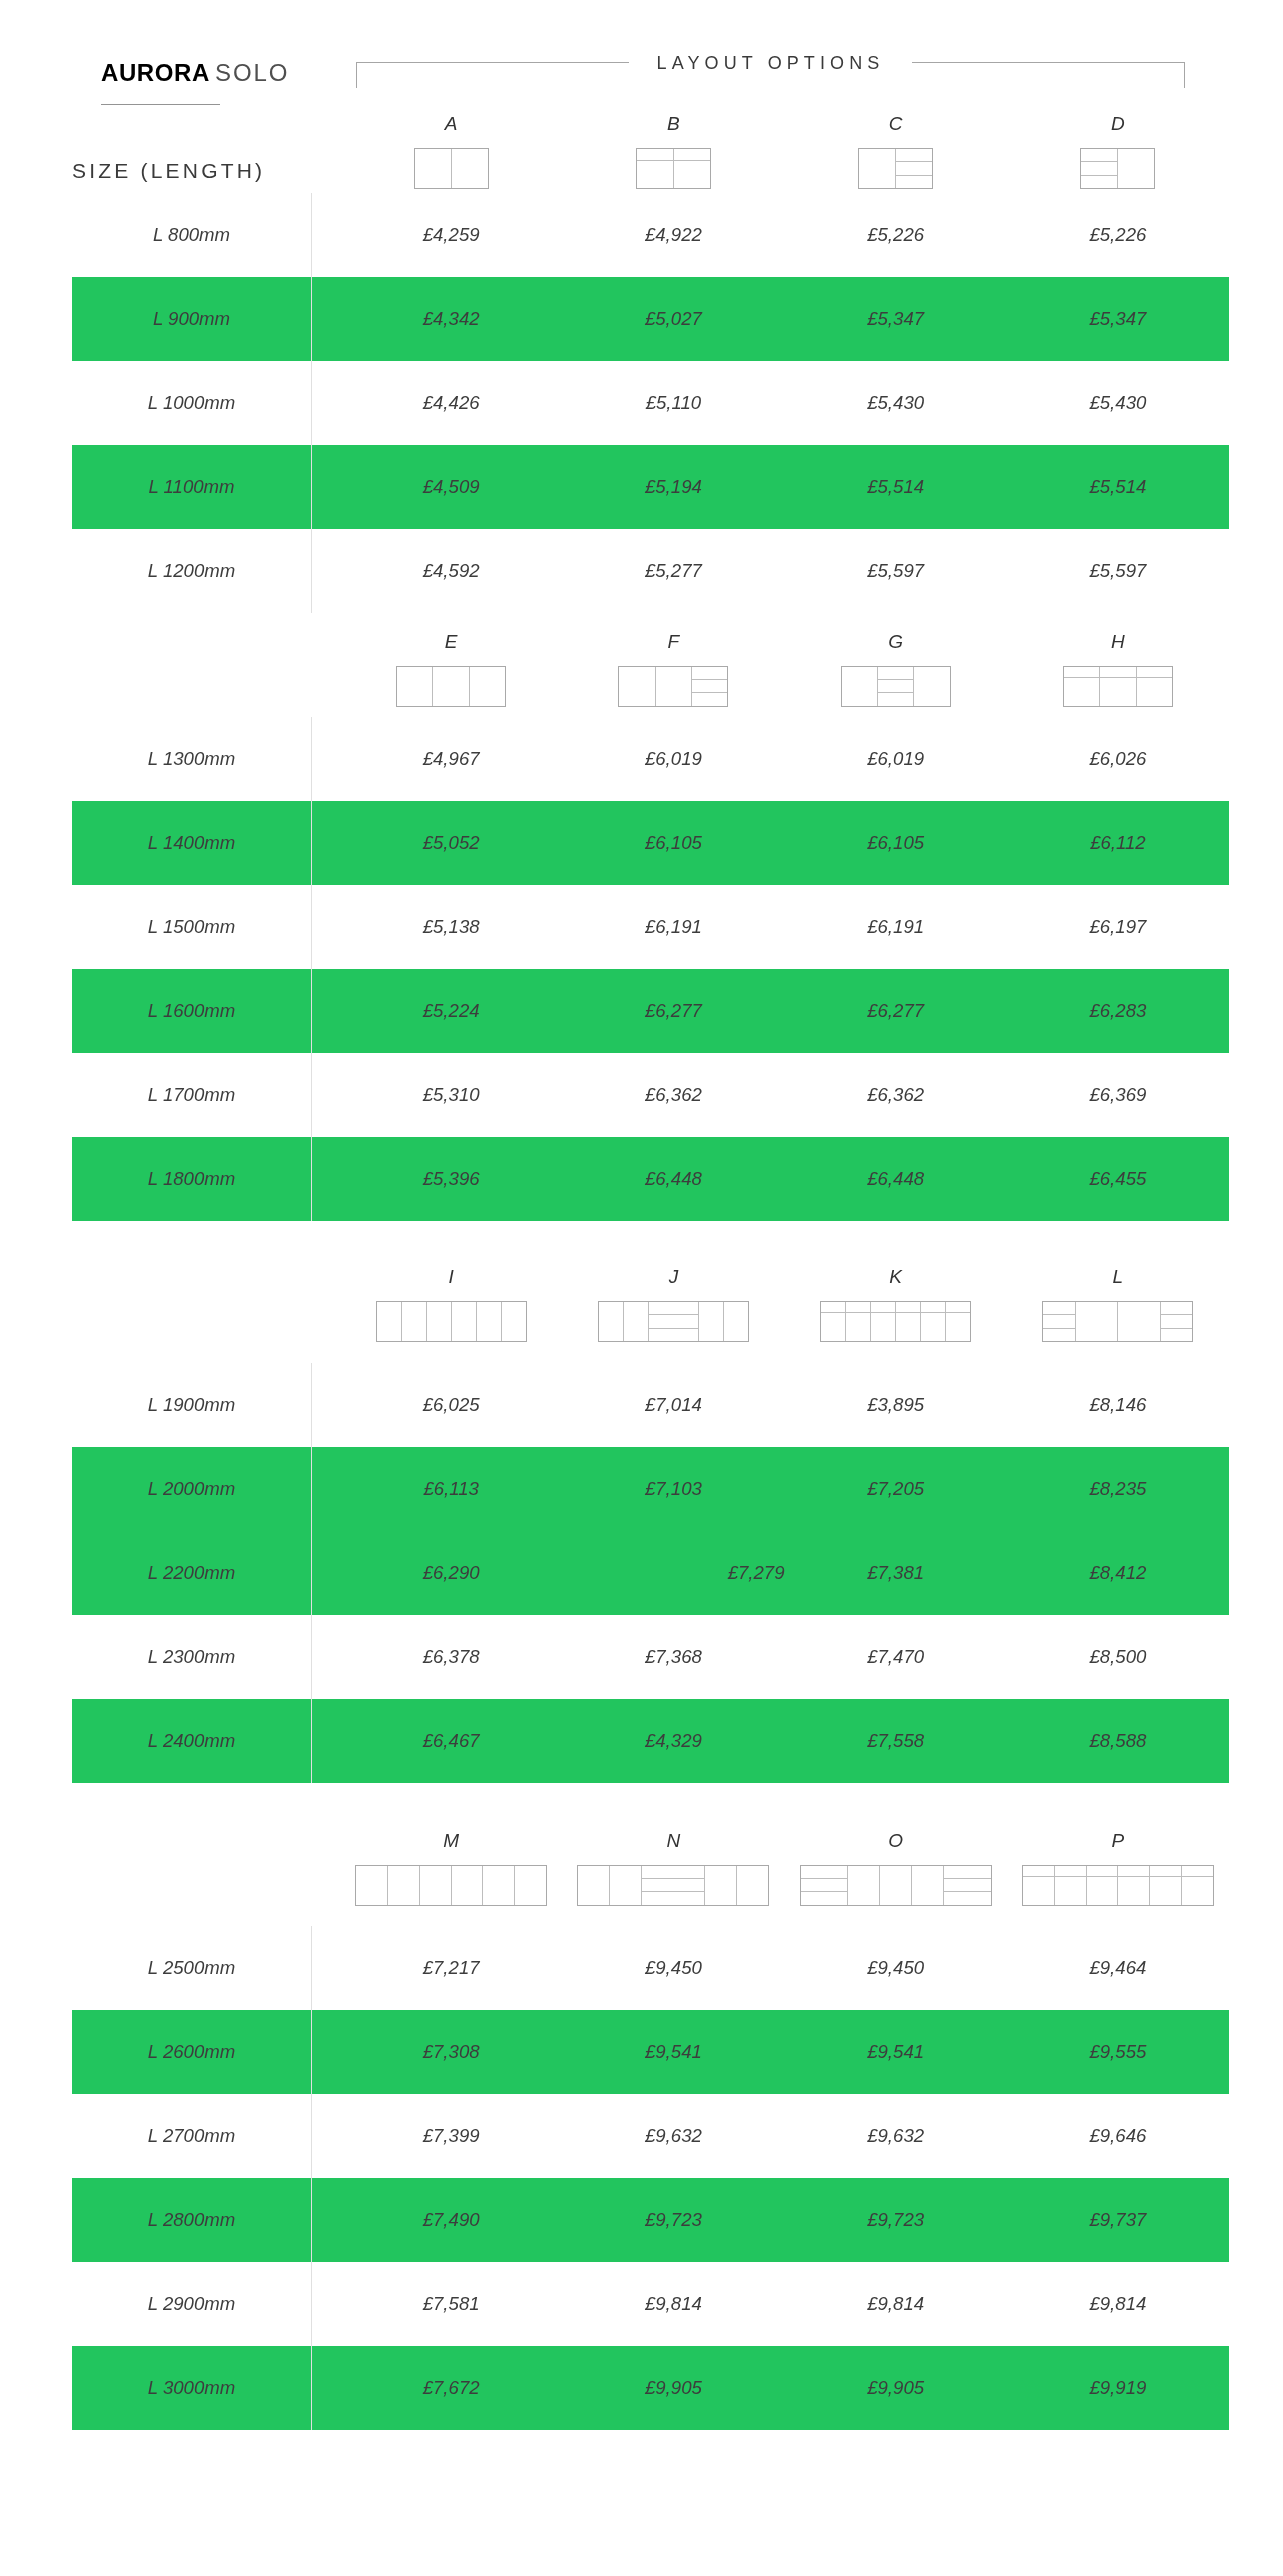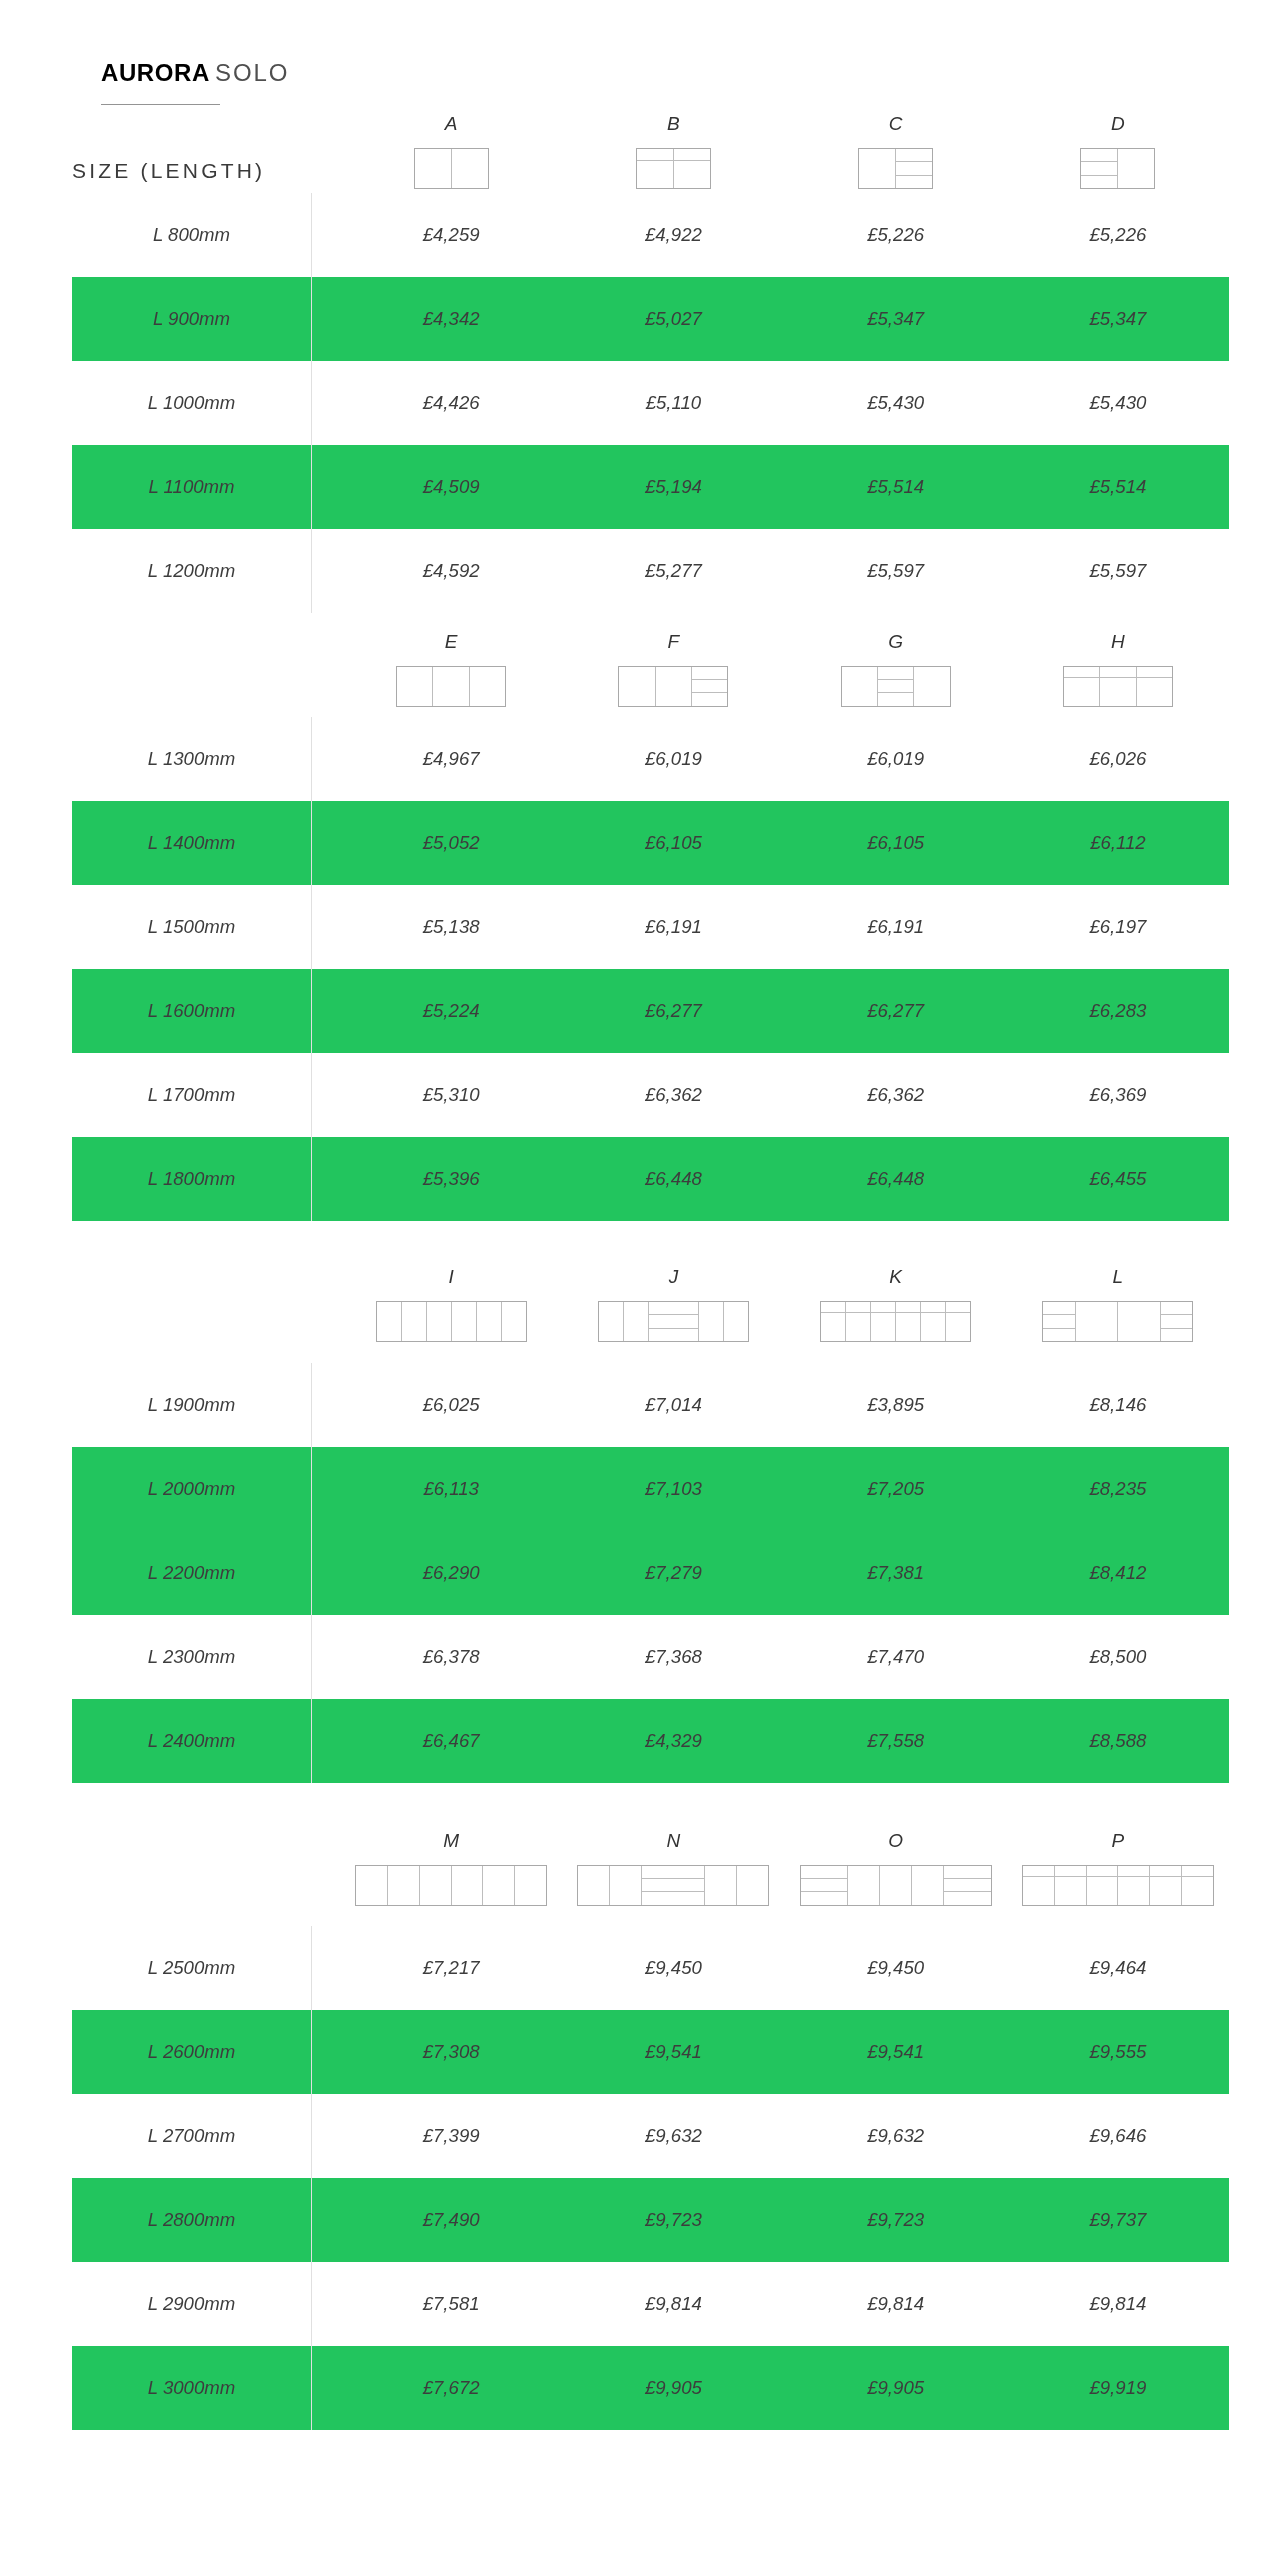--- a/index.html
+++ b/index.html
@@ -64,20 +64,25 @@
 </style>
 </head>
 <body>
 
 <div class="page">
   <div class="header-top">
     <div class="brand">
       <span class="brand-bold">AURORA</span><span class="brand-light">SOLO</span>
     </div>
     <div class="brand-underline"></div>
+    <div class="bracket">
+      <div class="bracket-line bl-left"></div>
+      <div class="bracket-label">LAYOUT OPTIONS</div>
+      <div class="bracket-line bl-right"></div>
+    </div>
   </div>
 
   <div id="sections">
       <div class="options-row s1">
         <div class="size-cell">SIZE (LENGTH)</div>
         <div class="option-cell" style="grid-column: 3;">
           <div class="option-letter">A</div>
           <div class="diagram" style="width: 75px;">
             <div class="dg-main">
               <div class="dg-col" style="flex-grow: 1;">
@@ -411,21 +416,21 @@
         <div class="row shaded">
           <div class="cell size">L 2000mm</div>
           <div class="cell" style="grid-column: 3;">£6,113</div>
           <div class="cell" style="grid-column: 4;">£7,103</div>
           <div class="cell" style="grid-column: 5;">£7,205</div>
           <div class="cell" style="grid-column: 6;">£8,235</div>
         </div>
         <div class="row shaded">
           <div class="cell size">L 2200mm</div>
           <div class="cell" style="grid-column: 3;">£6,290</div>
-          <div class="cell" style="grid-column: 4;">£7,279</div>
+          <div class="cell" style="grid-column: 4; text-align: right;">£7,279</div>
           <div class="cell" style="grid-column: 5;">£7,381</div>
           <div class="cell" style="grid-column: 6;">£8,412</div>
         </div>
         <div class="row">
           <div class="cell size">L 2300mm</div>
           <div class="cell" style="grid-column: 3;">£6,378</div>
           <div class="cell" style="grid-column: 4;">£7,368</div>
           <div class="cell" style="grid-column: 5;">£7,470</div>
           <div class="cell" style="grid-column: 6;">£8,500</div>
         </div>

